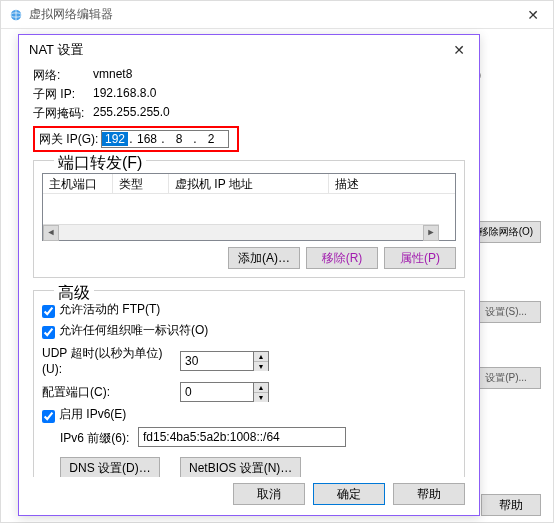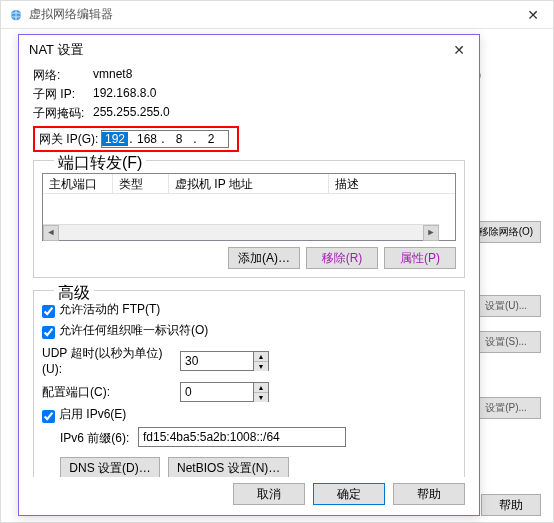--- a/index.html
+++ b/index.html
@@ -61,42 +61,41 @@
   .spin-wrap .spins span { width: 14px; height: 10px; background: #e5e5e5; text-align: center; font-size: 7px; line-height: 9px; cursor: pointer; }
   .spin-wrap .spins span:first-child { border-bottom: 1px solid #bbb; }
   
   .ipv6-row { display: flex; align-items: flex-end; margin-top: 4px; padding-left: 18px; }
   .ipv6-row .lbl { width: 78px; }
   .ipv6-row input { border: 1px solid #7a7a7a; height: 20px; width: 208px; padding: 0 4px; font-size: 12px; }
   
   .modal-footer { display: flex; justify-content: flex-end; gap: 8px; padding: 6px 14px 10px; }
   .modal-footer .win-btn.primary { border: 1px solid #0078d7; background: #e1e1e1; }
   
-  .dns-row { display: flex; gap: 8px; margin-top: 10px; padding-left: 18px; }
+  .dns-row { display: flex; gap: 20px; margin-top: 10px; padding-left: 18px; }
 </style>
 </head>
 <body>
 
 <div class="parent-window">
   <div class="parent-titlebar">
     <svg class="icon" viewBox="0 0 16 16">
         <circle cx="8" cy="8" r="6" fill="#4aa0e8"></circle>
         <ellipse cx="8" cy="8" rx="6" ry="2.4" fill="none" stroke="#fff" stroke-width=".8"></ellipse>
         <path d="M8 2v12" stroke="#fff" stroke-width=".8"></path>
       </svg>
     <span class="title">虚拟网络编辑器</span>
     <span class="close">✕</span>
   </div>
   <div class="parent-body">
     <div class="parent-right-stack">
       <div class="ghost-text">.0</div>
       <div style="height:130px"></div>
       <div class="parent-btn enabled">移除网络(O)</div>
       <div style="height:44px"></div>
-      <div class="parent-btn">设置(U)...</div>
       <div style="height:6px"></div>
       <div class="parent-btn">设置(S)...</div>
       <div style="height:36px"></div>
       <div class="parent-btn">设置(P)...</div>
     </div>
     <div class="parent-bottom">
       <div class="btn">帮助</div>
     </div>
   </div>
 </div>

